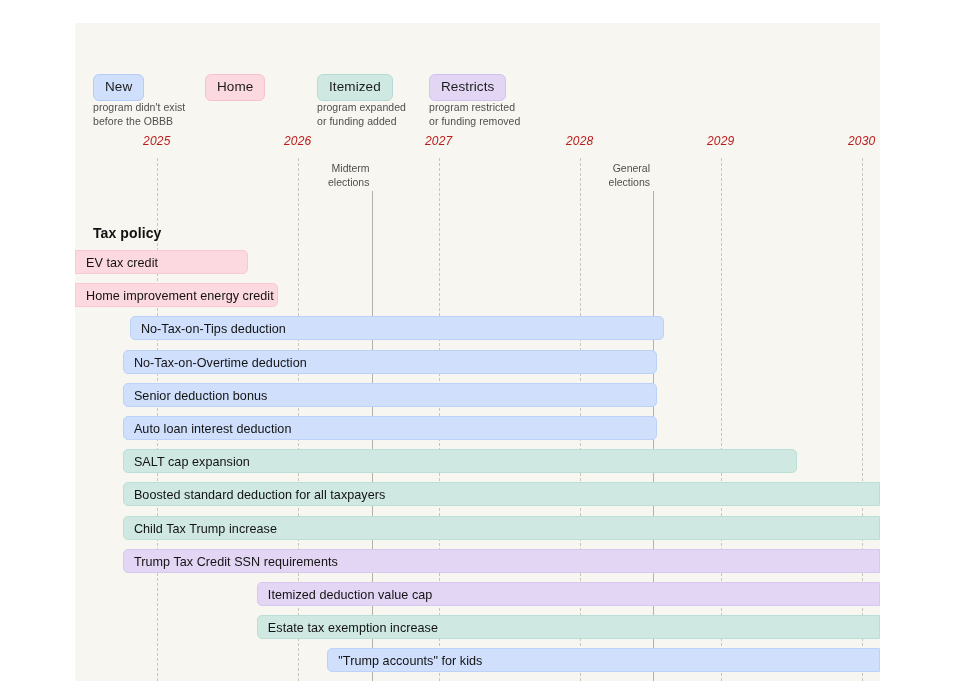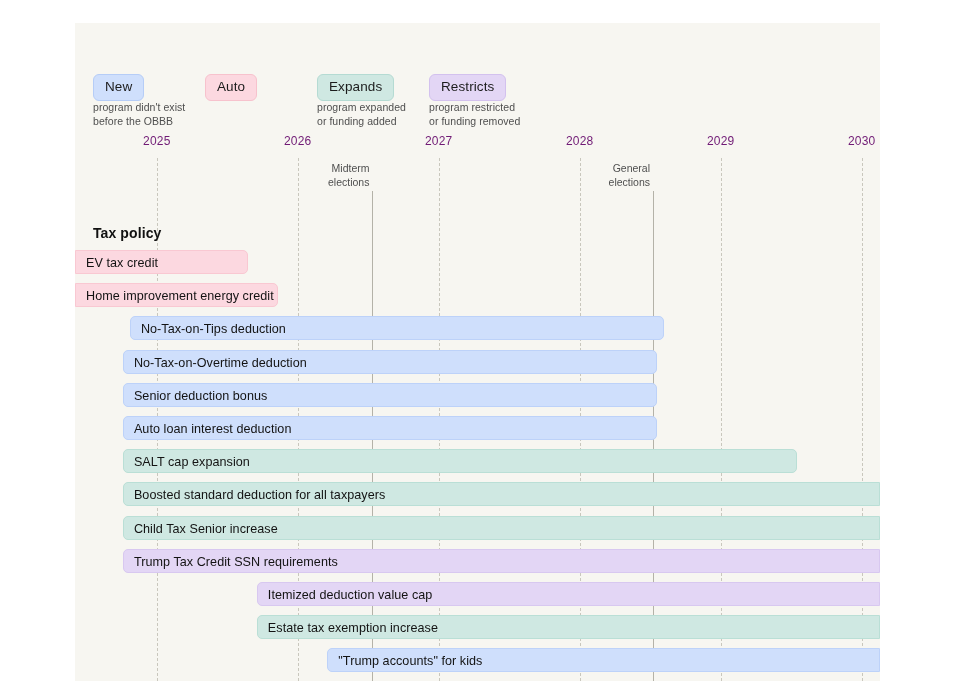--- a/index.html
+++ b/index.html
@@ -73,23 +73,24 @@
     left: 0;
     top: 111px;
     width: 805px;
     height: 24px;
   }
   .axis-year {
     position: absolute;
     top: 0;
     transform: translateX(-50%);
     font-size: 12px;
-    color: #701a75;
+    color: #b91c1c;
     letter-spacing: .2px;
     white-space: nowrap;
+    font-style: italic;
   }
 
   
   .grid-year {
     position: absolute;
     top: 135px;
     bottom: 0;
     width: 0;
     border-left: 1px dashed #c9c7bd;
   }
@@ -159,22 +160,22 @@
   .cat-restricts{ background: #e3d6f5; border-color: #d8c8f0; }
 </style>
 </head>
 <body>
 
 <div id="root">
   <div class="panel">
 
     <div class="legend">
         <div class="legend-col" style="left: 0px;"><div class="legend-chip chip-new">New</div><div class="legend-desc">program didn't exist<br>before the OBBB</div></div>
-        <div class="legend-col" style="left: 112px;"><div class="legend-chip chip-ends">Auto</div></div>
-        <div class="legend-col" style="left: 224px;"><div class="legend-chip chip-expands">Expands</div><div class="legend-desc">program expanded<br>or funding added</div></div>
+        <div class="legend-col" style="left: 112px;"><div class="legend-chip chip-ends">Home</div></div>
+        <div class="legend-col" style="left: 224px;"><div class="legend-chip chip-expands">Itemized</div><div class="legend-desc">program expanded<br>or funding added</div></div>
         <div class="legend-col" style="left: 336px;"><div class="legend-chip chip-restricts">Restricts</div><div class="legend-desc">program restricted<br>or funding removed</div></div>
       </div>
 
     <div class="axis">
         <div class="axis-year" style="left: 81.7688px;">2025</div>
         <div class="axis-year" style="left: 222.75px;">2026</div>
         <div class="axis-year" style="left: 363.73px;">2027</div>
         <div class="axis-year" style="left: 504.711px;">2028</div>
         <div class="axis-year" style="left: 645.692px;">2029</div>
         <div class="axis-year" style="left: 786.673px;">2030</div>
@@ -210,21 +211,21 @@
         <div class="bar cat-new" style="left: 47.9335px; width: 534.317px; top: 393px;">
           <div class="bar-label">Auto loan interest deduction</div>
         </div>
         <div class="bar cat-expands" style="left: 47.9335px; width: 673.888px; top: 426.2px;">
           <div class="bar-label">SALT cap expansion</div>
         </div>
         <div class="bar cat-expands" style="left: 47.9335px; width: 757.067px; top: 459.4px; border-top-right-radius: 0px; border-bottom-right-radius: 0px;">
           <div class="bar-label">Boosted standard deduction for all taxpayers</div>
         </div>
         <div class="bar cat-expands" style="left: 47.9335px; width: 757.067px; top: 492.6px; border-top-right-radius: 0px; border-bottom-right-radius: 0px;">
-          <div class="bar-label">Child Tax Senior increase</div>
+          <div class="bar-label">Child Tax Trump increase</div>
         </div>
         <div class="bar cat-restricts" style="left: 47.9335px; width: 757.067px; top: 525.8px; border-top-right-radius: 0px; border-bottom-right-radius: 0px;">
           <div class="bar-label">Trump Tax Credit SSN requirements</div>
         </div>
         <div class="bar cat-restricts" style="left: 181.865px; width: 623.135px; top: 559px; border-top-right-radius: 0px; border-bottom-right-radius: 0px;">
           <div class="bar-label">Itemized deduction value cap</div>
         </div>
         <div class="bar cat-expands" style="left: 181.865px; width: 623.135px; top: 592.2px; border-top-right-radius: 0px; border-bottom-right-radius: 0px;">
           <div class="bar-label">Estate tax exemption increase</div>
         </div>

